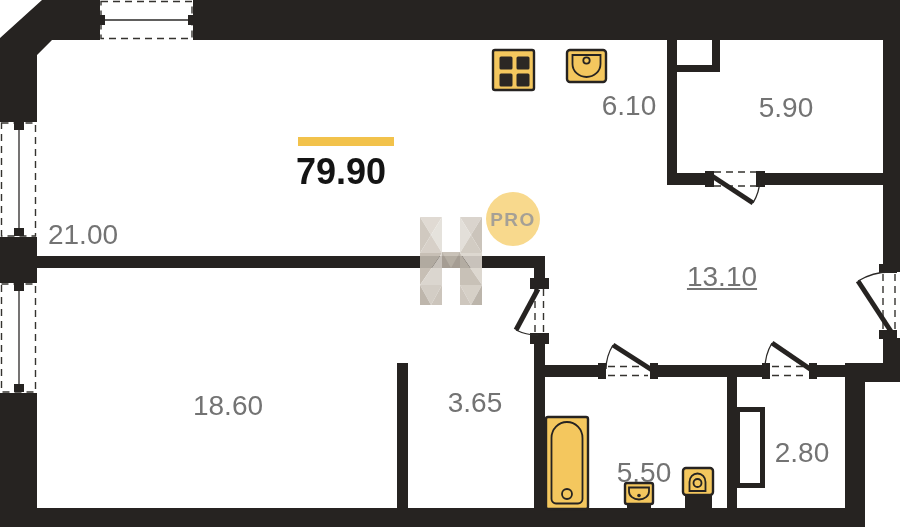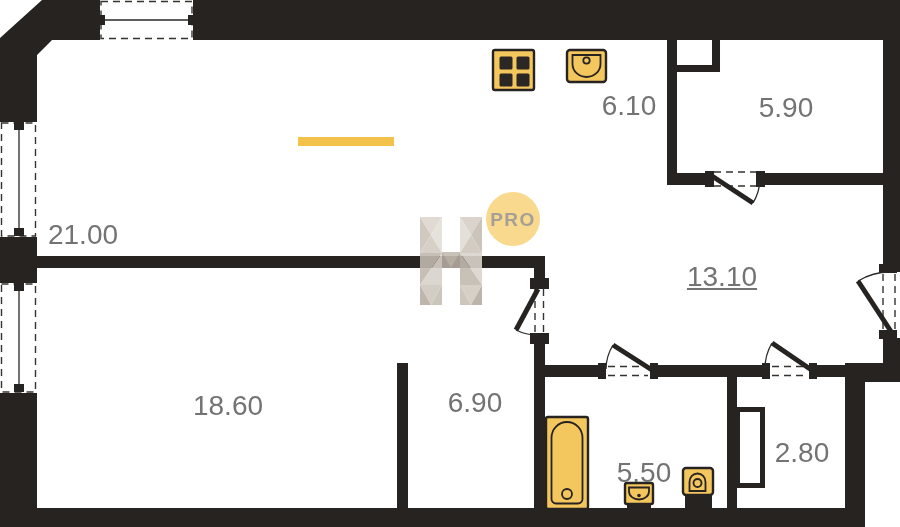--- a/index.html
+++ b/index.html
@@ -184,22 +184,23 @@
       <polygon points="482,285 471,305 482,305" fill="#b5ada2"></polygon>
     </g>
     <g>
       <circle cx="513" cy="219" r="27" fill="#f8d98d"></circle>
       <text x="513" y="226" text-anchor="middle" font-size="19" font-weight="bold" letter-spacing="1.5" fill="#a5a096">PRO</text>
     </g>
 
     <rect x="298" y="137" width="96" height="9" fill="#f2c24b"></rect>
   </svg>
 
+  <div class="total-label" style="left:296px;top:151px;">79.90</div>
 
   <div class="area-label" style="left:83px;top:235px;">21.00</div>
   <div class="area-label" style="left:629px;top:106px;">6.10</div>
   <div class="area-label" style="left:786px;top:108px;">5.90</div>
   <div class="area-label" style="left:722px;top:277px;text-decoration:underline;">13.10</div>
   <div class="area-label" style="left:228px;top:406px;">18.60</div>
-  <div class="area-label" style="left:475px;top:403px;">6.90</div>
+  <div class="area-label" style="left:475px;top:403px;">3.65</div>
   <div class="area-label" style="left:644px;top:440px;margin-top:33px;">5.50</div>
   <div class="area-label" style="left:802px;top:441px;margin-top:12px;">2.80</div>
 </div>
 
 </body></html>

